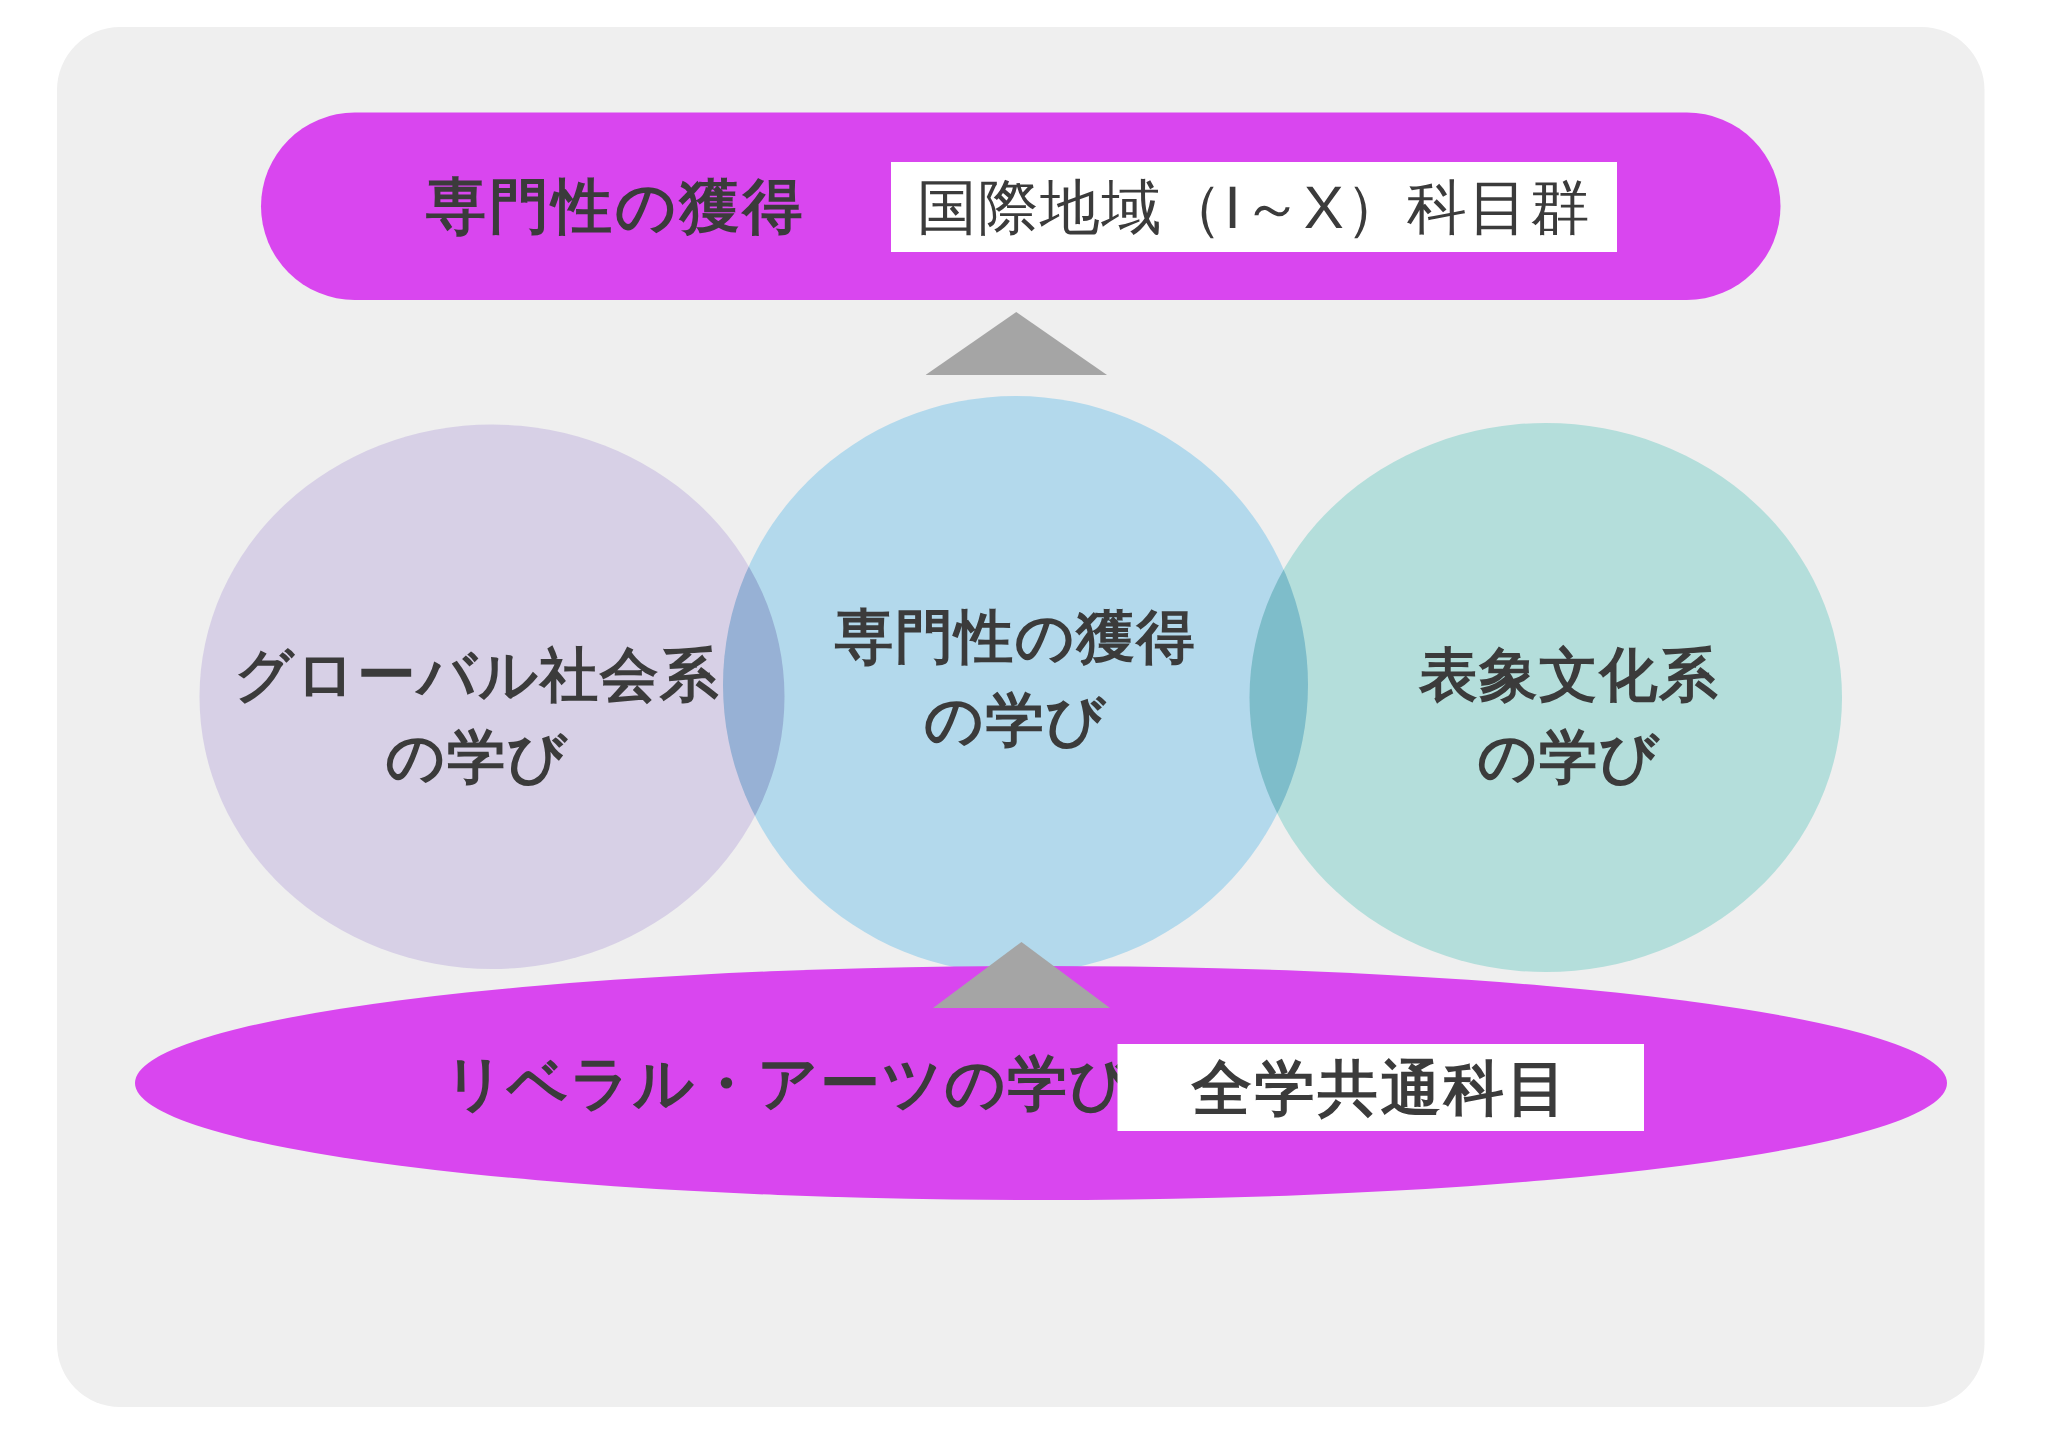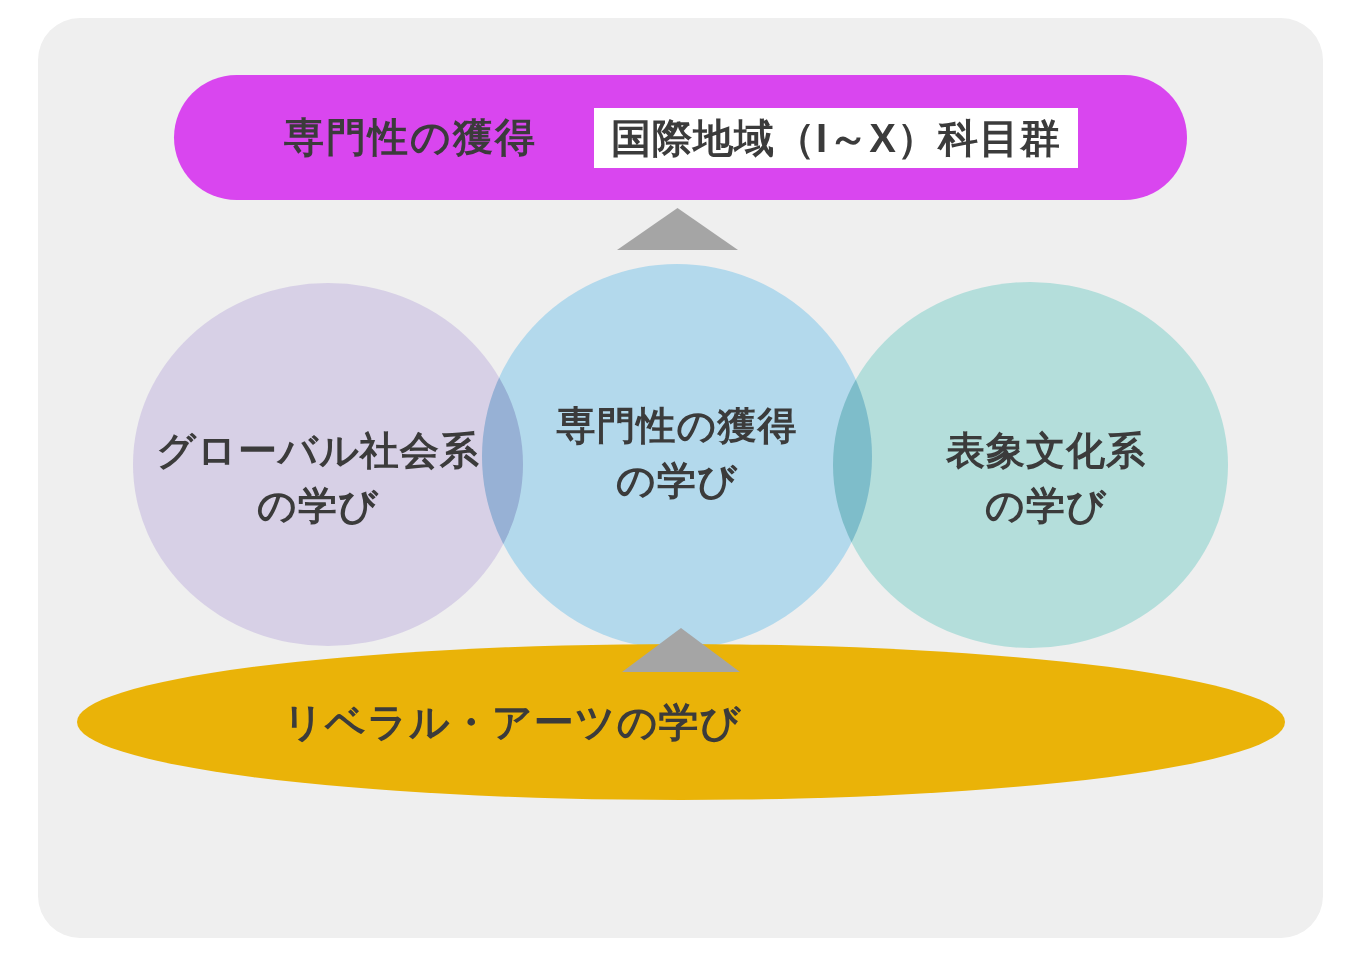--- a/index.html
+++ b/index.html
@@ -17,21 +17,21 @@
     position:absolute;left:174px;top:75px;width:1013px;height:125px;
     background:#d946ef;border-radius:63px;
   }
   .top-pill .pill-label{
     position:absolute;left:110px;top:0;height:125px;display:flex;align-items:center;
     font-size:40px;font-weight:700;letter-spacing:2px;
   }
   .top-pill .pill-box{
     position:absolute;left:420px;top:33px;width:484px;height:60px;
     background:#ffffff;display:flex;align-items:center;justify-content:center;
-    font-size:40px;font-weight:700;letter-spacing:1px;text-align:center;
+    font-size:40px;font-weight:400;letter-spacing:1px;text-align:center;
   }
   
   .tri{
     position:absolute;background:#a5a5a5;
     clip-path:polygon(50% 0,0 100%,100% 100%);
   }
   .tri-top{left:617px;top:208px;width:121px;height:42px;}
   .tri-bottom{left:622px;top:628px;width:118px;height:44px;z-index:6;}
   
   .circles{position:absolute;inset:0;isolation:isolate;z-index:2;}
@@ -41,22 +41,22 @@
   .circle-teal{left:833px;top:282px;width:395px;height:366px;background:#b4dedb;}
   .circle-label{
     position:absolute;width:380px;text-align:center;
     font-size:39px;font-weight:700;line-height:1.42;letter-spacing:1px;
   }
   .label-purple{left:128px;top:423px;}
   .label-blue{left:487px;top:398px;}
   .label-teal{left:856px;top:423px;}
   
   .bottom-ellipse{
-    position:absolute;left:77px;top:644px;width:1208px;height:156px;
-    background:#eab308;border-radius:50%;z-index:5;
+    position:absolute;left:90px;top:644px;width:1208px;height:156px;
+    background:#d946ef;border-radius:50%;z-index:5;
   }
   .bottom-ellipse .ellipse-label{
     position:absolute;left:206px;top:0;height:156px;display:flex;align-items:center;
     font-size:40px;font-weight:700;letter-spacing:1px;
   }
   .bottom-ellipse .ellipse-box{
     position:absolute;left:655px;top:52px;width:351px;height:58px;
     background:#ffffff;display:flex;align-items:center;justify-content:center;
     font-size:40px;font-weight:700;letter-spacing:2px;
   }
@@ -88,16 +88,17 @@
       <span>の学び</span>
     </div>
     <div class="circle-label label-teal">
       <span>表象文化系</span><br>
       <span>の学び</span>
     </div>
   </div>
 
   <div class="bottom-ellipse">
     <span class="ellipse-label">リベラル・アーツの学び</span>
+    <span class="ellipse-box">全学共通科目</span>
   </div>
 
   <div class="tri tri-bottom"></div>
 </div>
 
 </body></html>

